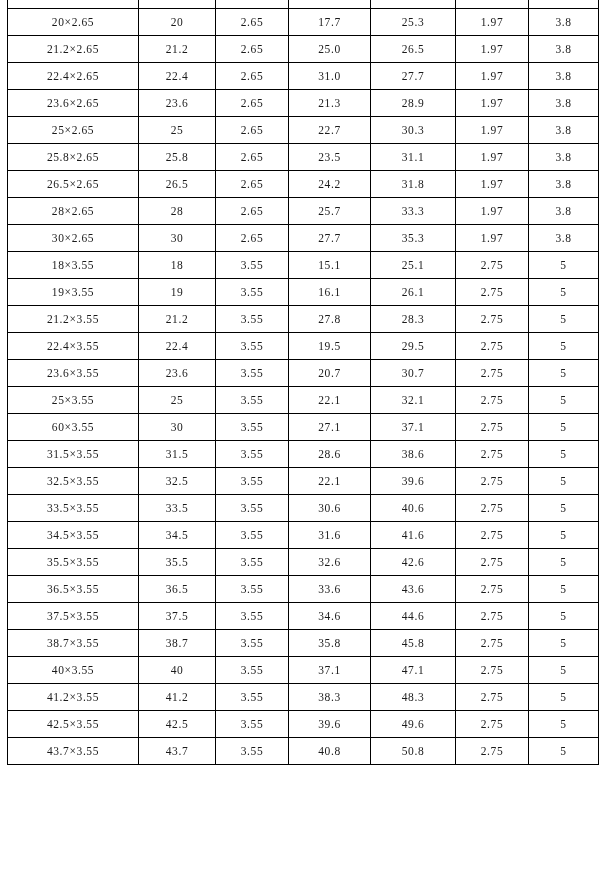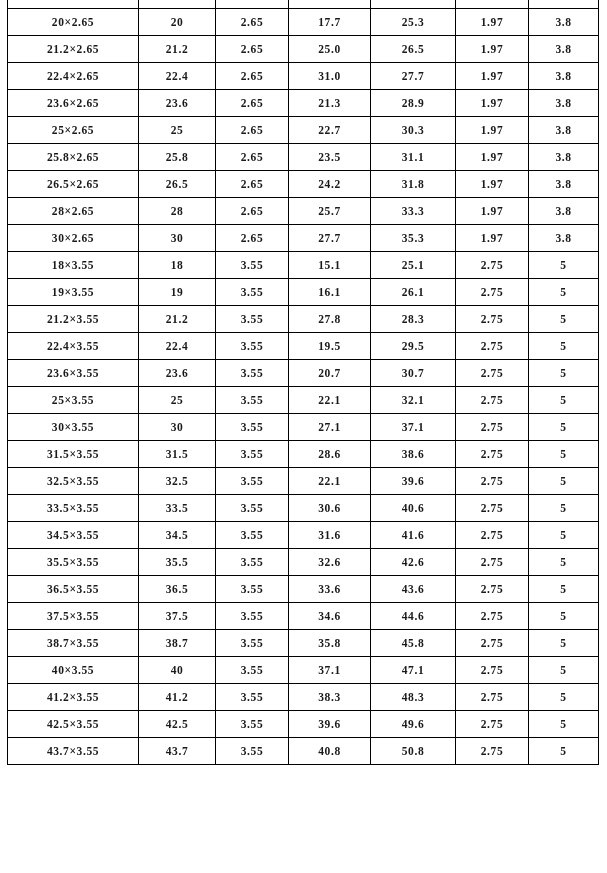--- a/index.html
+++ b/index.html
@@ -12,21 +12,20 @@
     height: 873px;
     overflow: hidden;
     font-family: "Liberation Serif", "DejaVu Serif", serif;
   }
   .page {
     position: relative;
     width: 607px;
     height: 873px;
     background: #ffffff;
     overflow: hidden;
-    font-weight: bold;
   }
   
   .table-clip {
     position: absolute;
     left: 0;
     top: 0;
     width: 607px;
     height: 873px;
     overflow: hidden;
   }
@@ -222,21 +221,21 @@
             <tr>
               <td class="c-desig">25×3.55</td>
               <td>25</td>
               <td>3.55</td>
               <td>22.1</td>
               <td>32.1</td>
               <td>2.75</td>
               <td>5</td>
             </tr>
             <tr>
-              <td class="c-desig">30×3.55</td>
+              <td class="c-desig">60×3.55</td>
               <td>30</td>
               <td>3.55</td>
               <td>27.1</td>
               <td>37.1</td>
               <td>2.75</td>
               <td>5</td>
             </tr>
             <tr>
               <td class="c-desig">31.5×3.55</td>
               <td>31.5</td>

